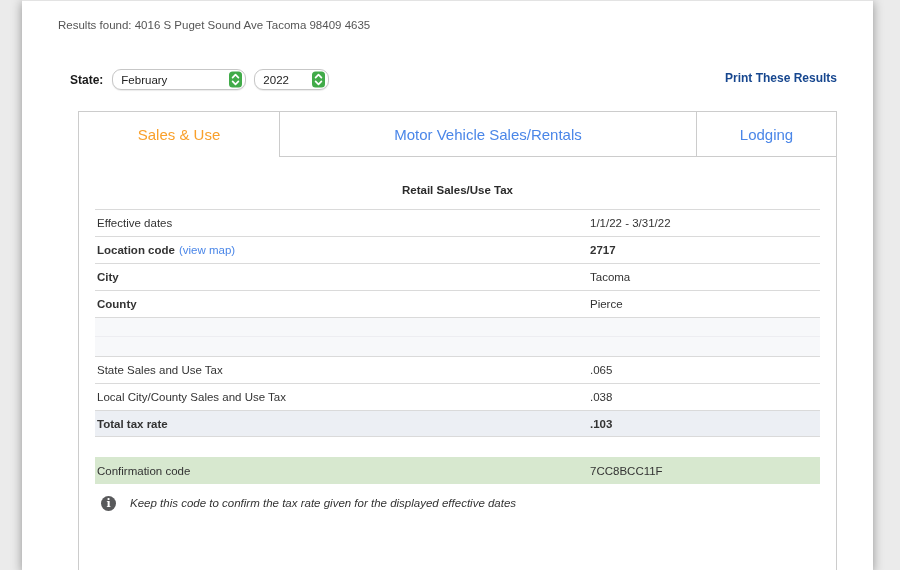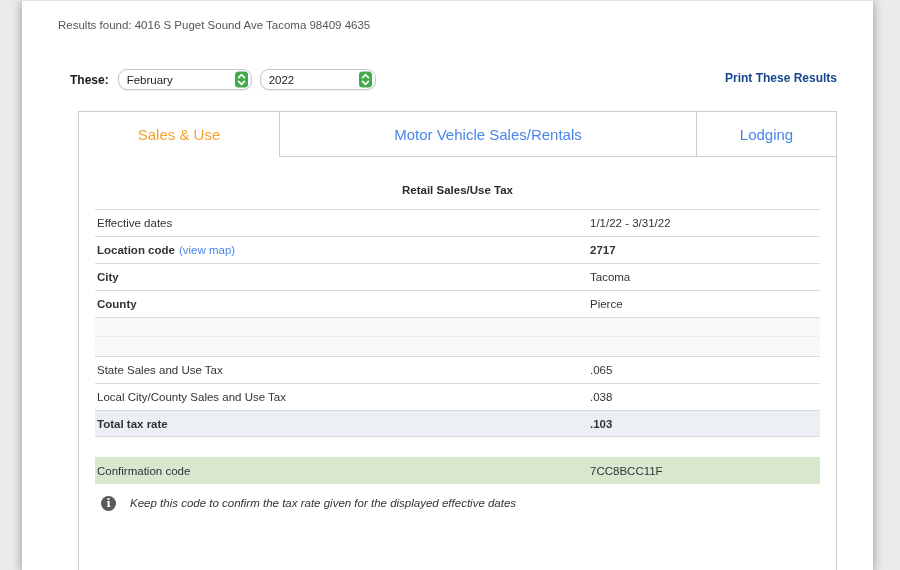--- a/index.html
+++ b/index.html
@@ -8,21 +8,21 @@
     box-shadow:0 2px 10px rgba(0,0,0,.38);border-top:1px solid #e3e3e3;}
   
   .results-line{position:absolute;left:36px;top:18px;font-size:11.5px;color:#555;}
   
   .period-row{position:absolute;left:48px;top:67px;height:23px;display:flex;align-items:center;}
   .period-label{font-size:12px;font-weight:bold;color:#1a1a1a;margin-right:9px;}
   .select{display:inline-flex;align-items:center;justify-content:space-between;height:21px;
     background:#fff;border:1px solid #c7c7c7;border-radius:9px;box-sizing:border-box;
     box-shadow:0 1px 1px rgba(0,0,0,.08);padding:0 3px 0 8px;cursor:default;}
   .select.month{width:134px;margin-right:8px;}
-  .select.year{width:116px;}
+  .select.year{width:75px;}
   .select-value{font-size:11.5px;color:#222;}
   .stepper{display:inline-flex;line-height:0;}
   .print-link{position:absolute;right:36px;top:70px;font-size:12px;font-weight:bold;
     color:#17478F;cursor:pointer;}
   
   .panel{position:absolute;left:56px;top:110px;width:759px;height:542px;
     border:1px solid #ccc;box-sizing:border-box;background:#fff;}
   .tabs{display:flex;height:45px;}
   .tab{display:flex;align-items:center;justify-content:center;box-sizing:border-box;
     font-size:15px;color:#4A86E8;border-bottom:1px solid #ccc;cursor:pointer;background:#fff;}
@@ -51,21 +51,21 @@
   .note-text{font-style:italic;font-size:11.5px;color:#333;}
 </style>
 </head>
 <body>
 
 <div class="window">
 
   <div class="results-line">Results found: 4016 S Puget Sound Ave Tacoma 98409 4635</div>
 
   <div class="period-row">
-    <span class="period-label">These:</span>
+    <span class="period-label">State:</span>
     <span class="select month">
       <span class="select-value">February</span>
       <span class="stepper">
         <svg width="13" height="17" viewBox="0 0 13 17">
           <rect x="0" y="0.5" width="13" height="16" rx="3.5" fill="#41AB49"></rect>
           <path d="M3.6 6.6 L6.5 3.7 L9.4 6.6" stroke="#fff" stroke-width="1.7" fill="none" stroke-linecap="round" stroke-linejoin="round"></path>
           <path d="M3.6 10.4 L6.5 13.3 L9.4 10.4" stroke="#fff" stroke-width="1.7" fill="none" stroke-linecap="round" stroke-linejoin="round"></path>
         </svg>
       </span>
     </span>

